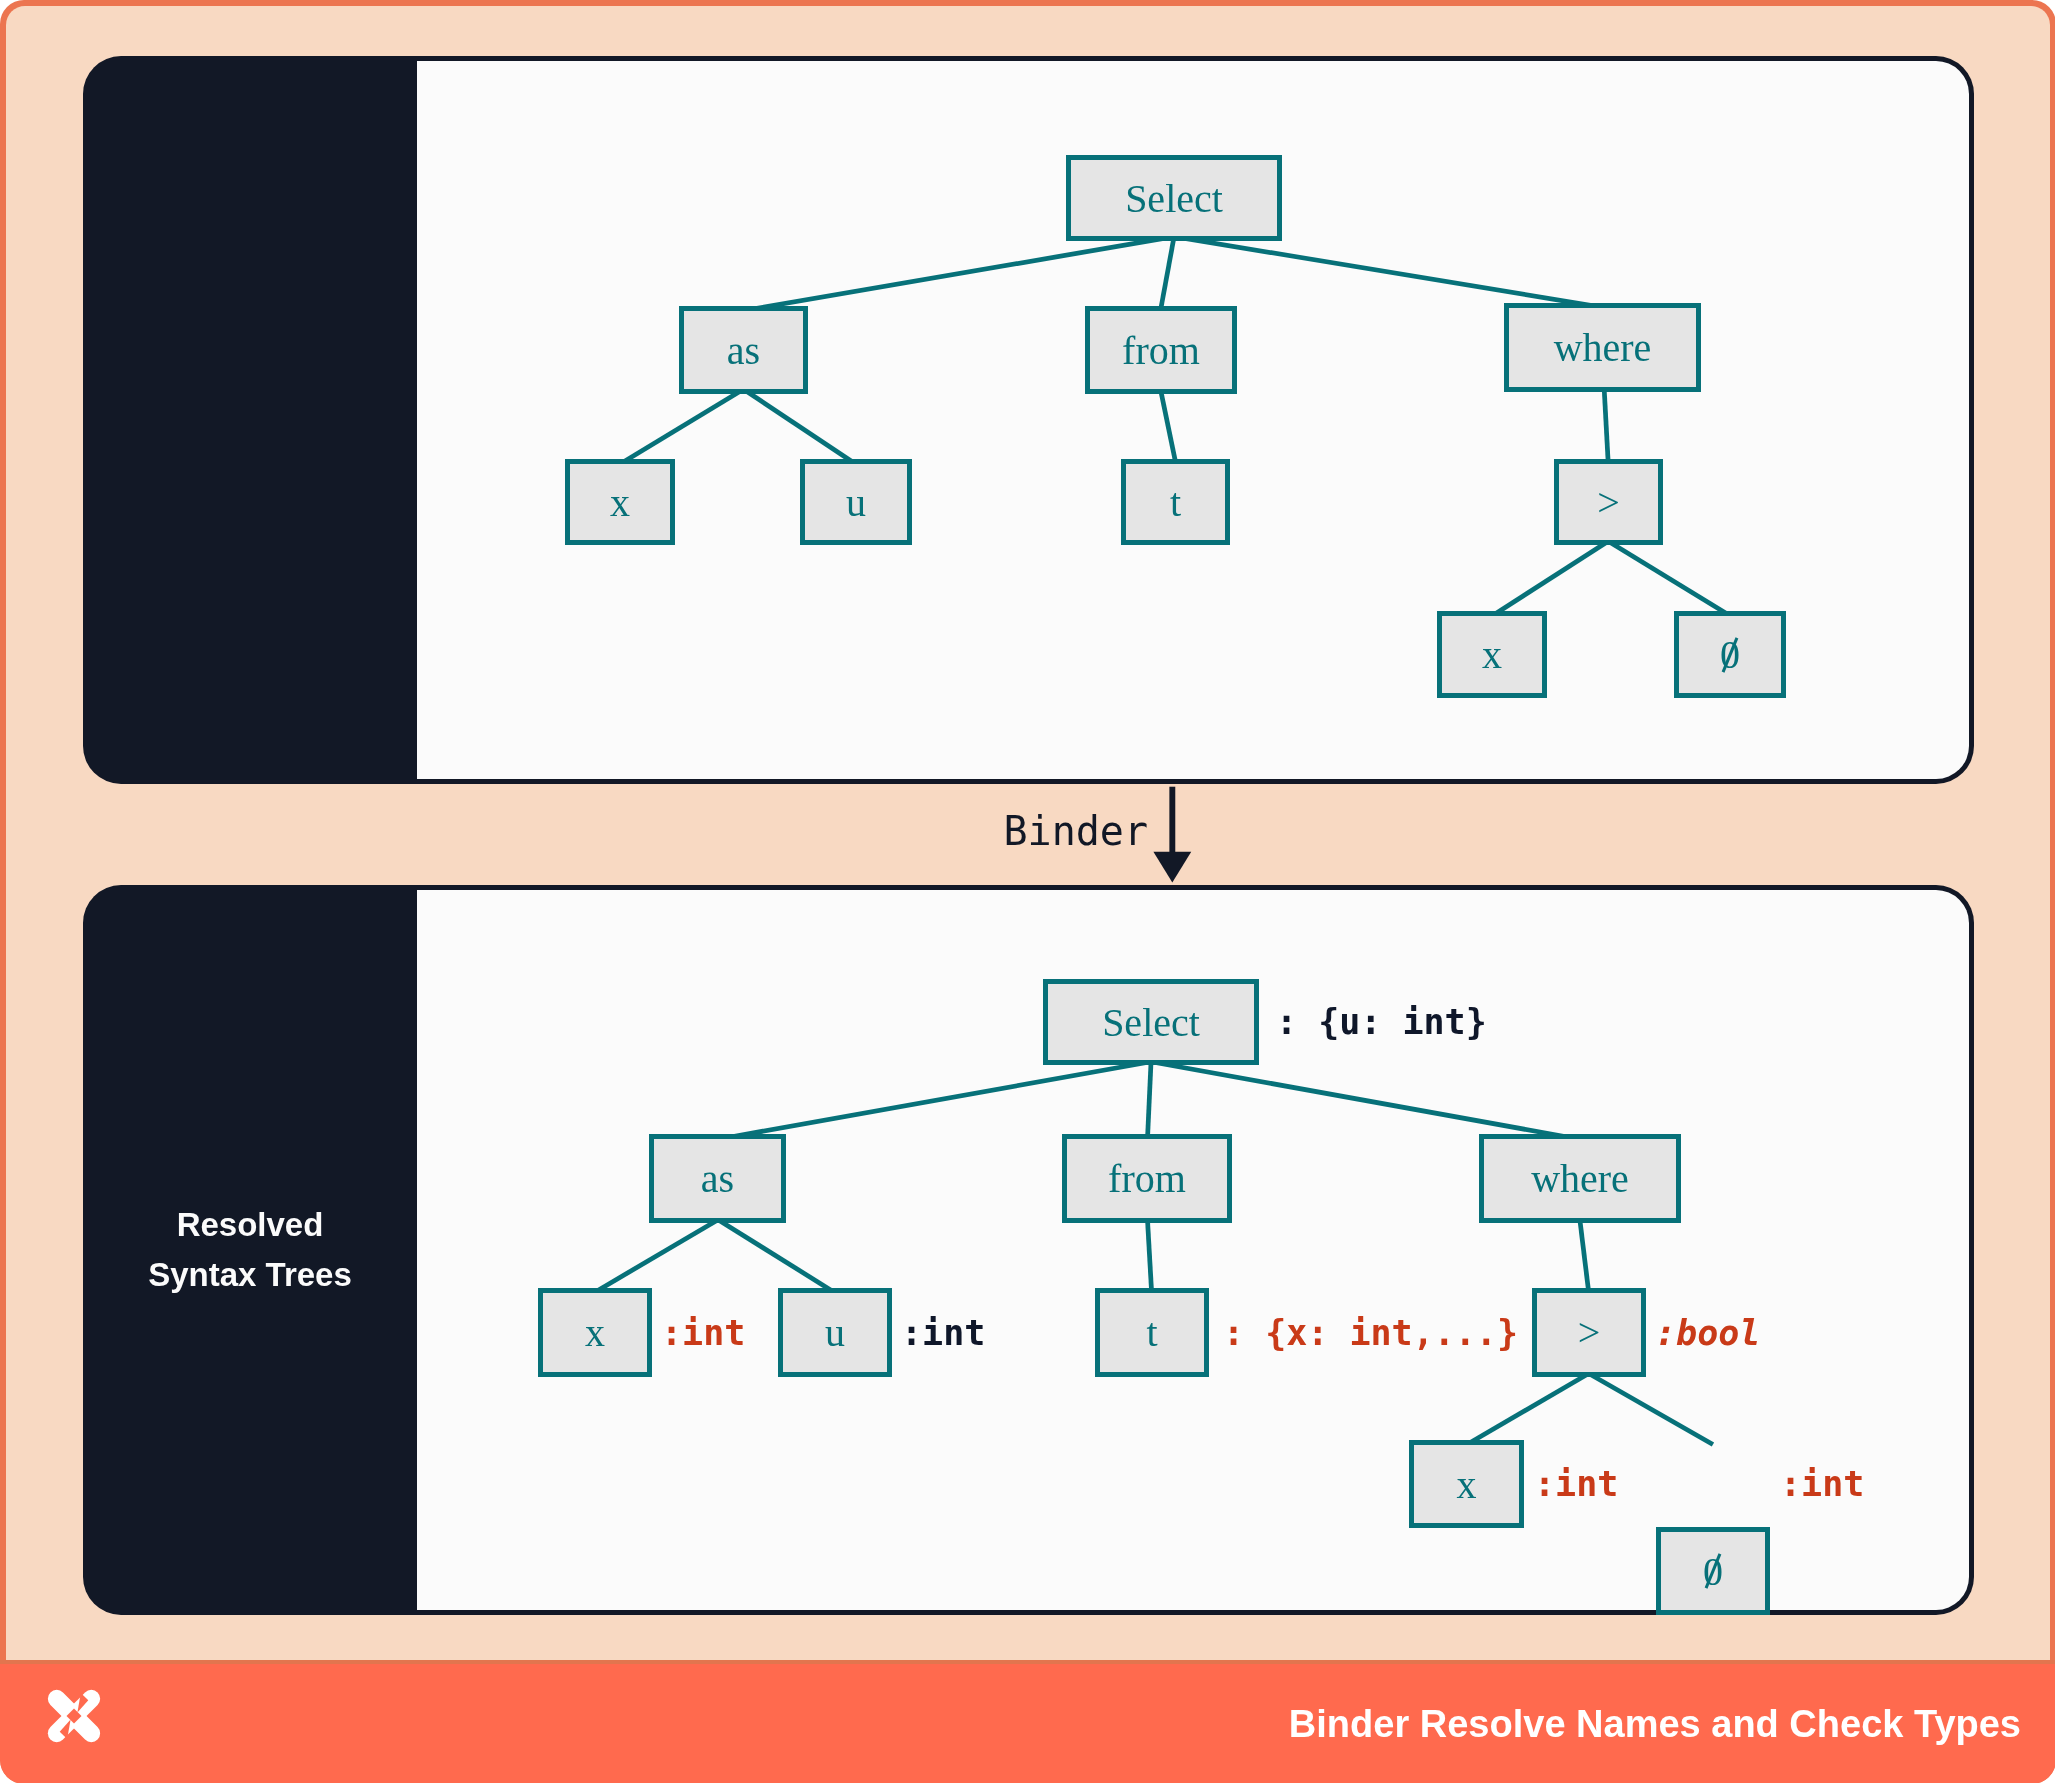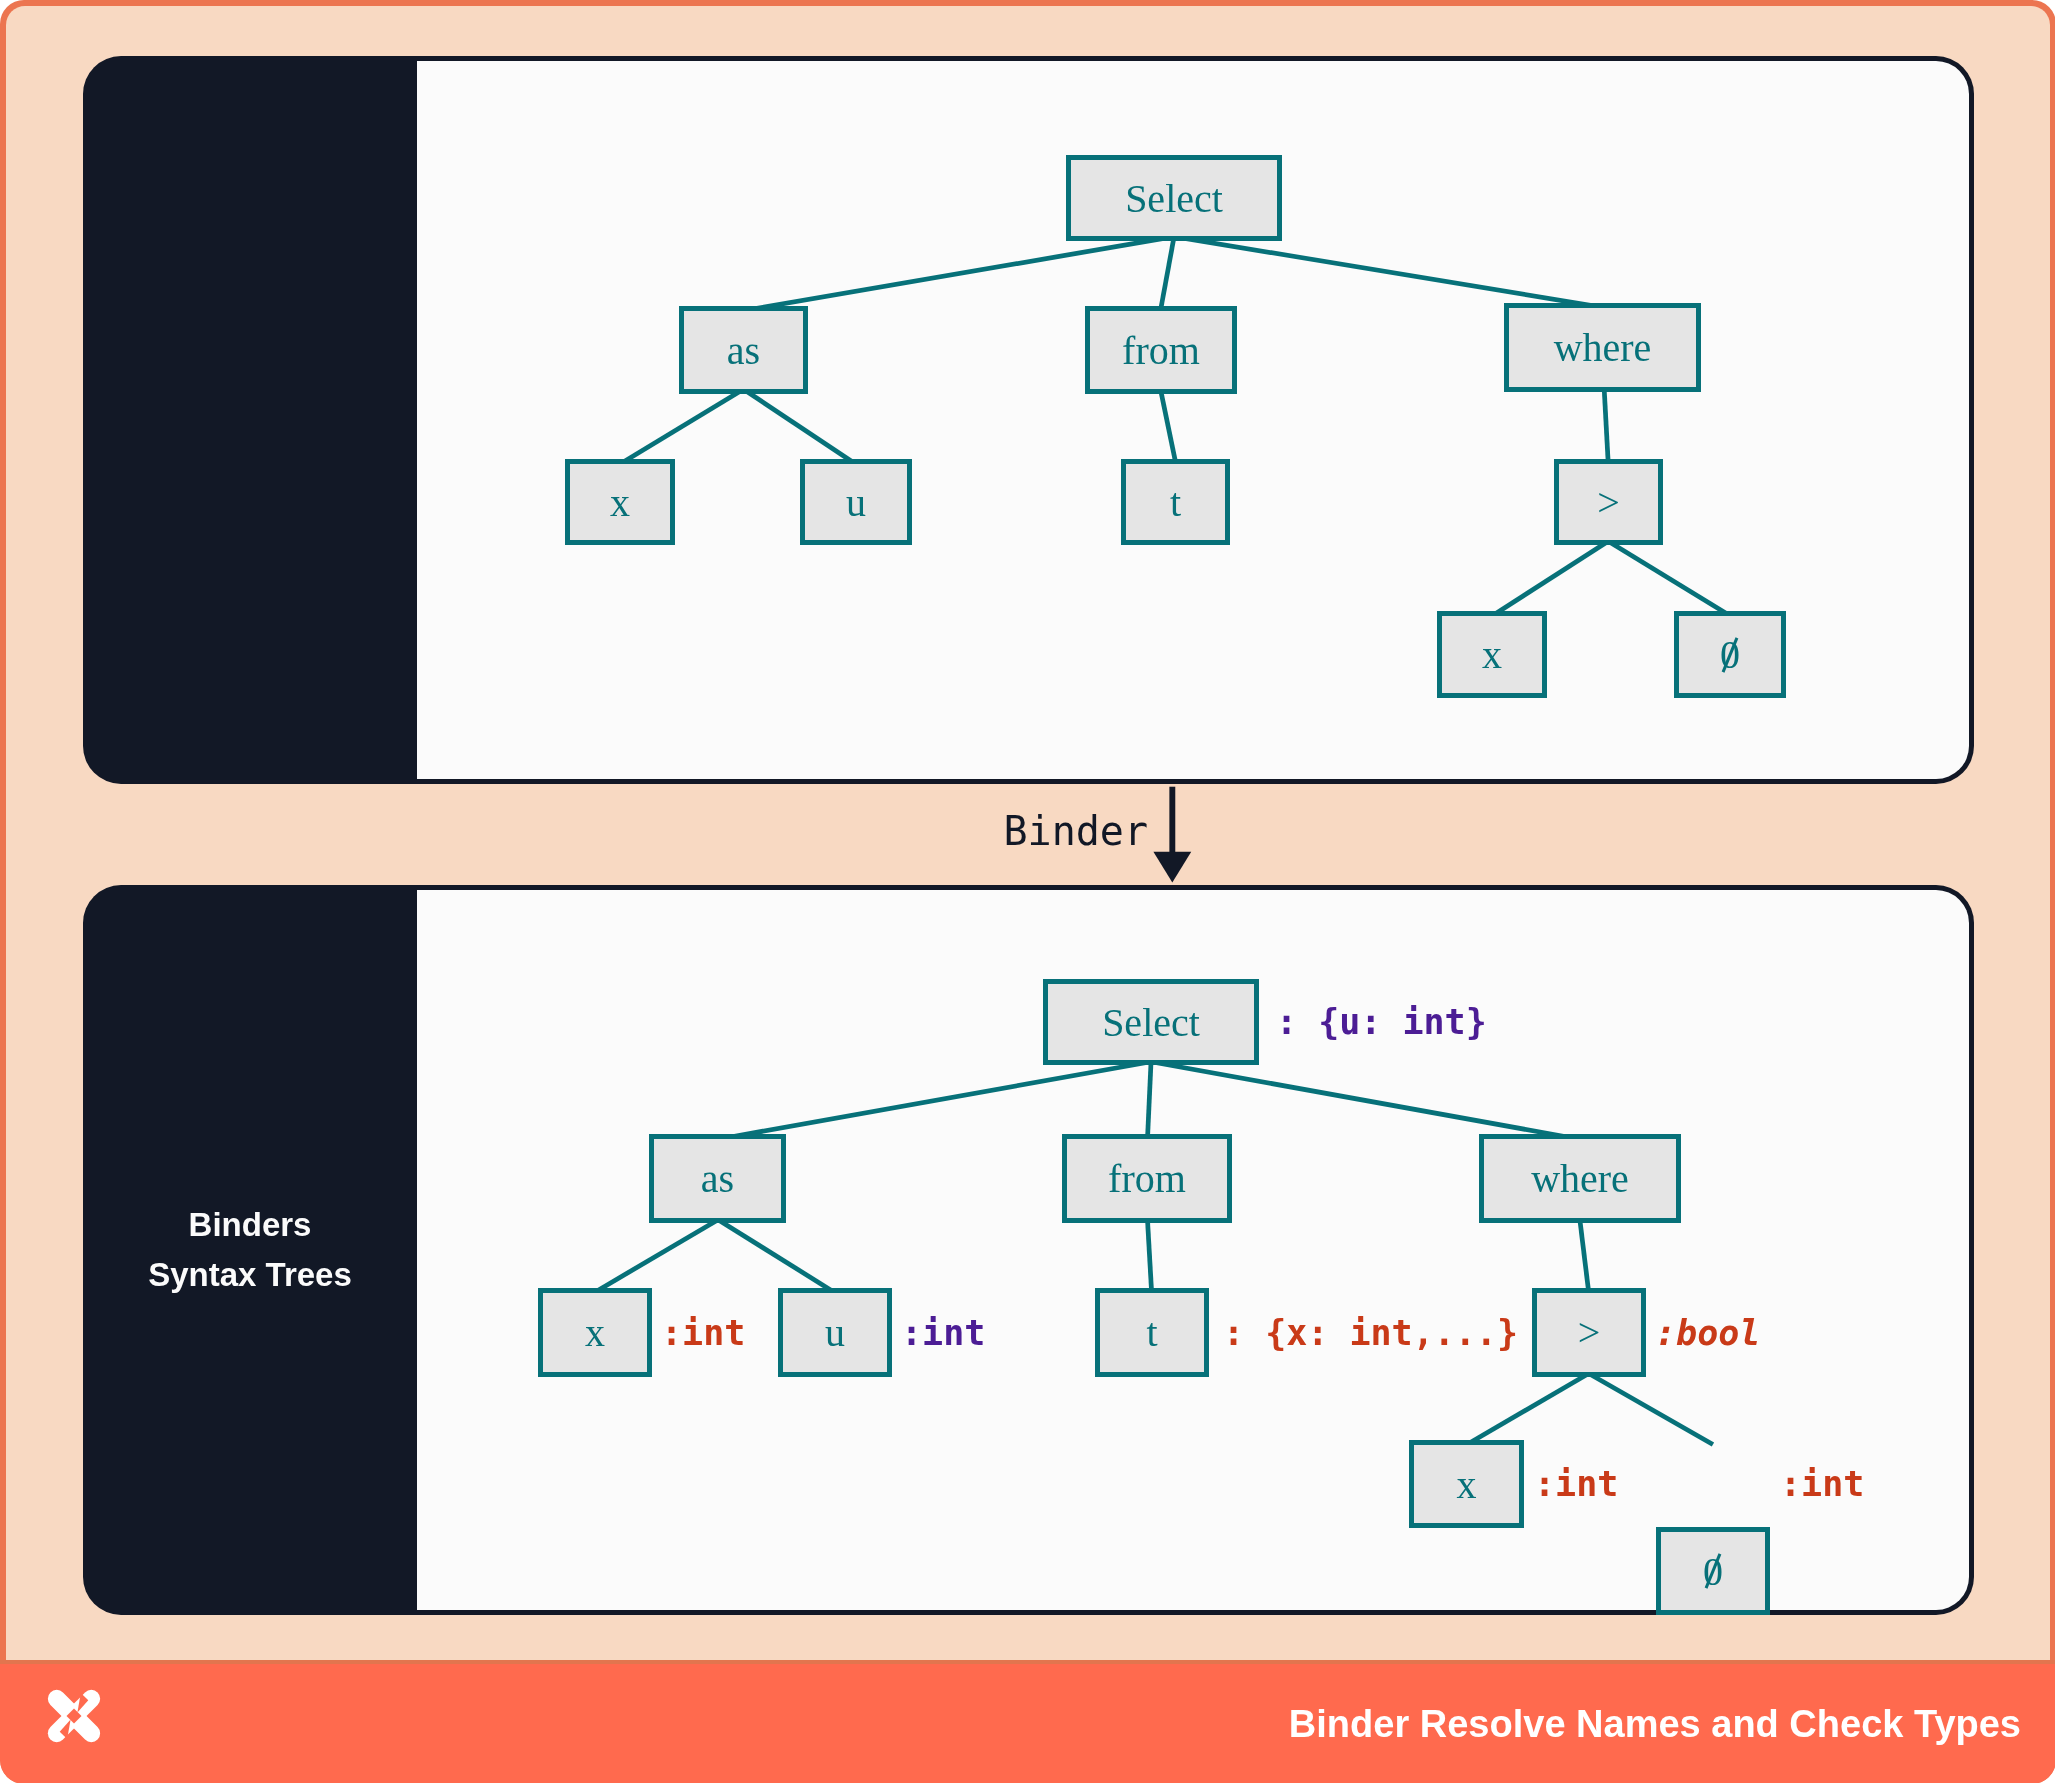--- a/index.html
+++ b/index.html
@@ -40,21 +40,21 @@
     content:""; position:absolute; left:50%; top:50%;
     width:3px; height:37px; background:#077179;
     transform:translate(-50%,-50%) rotate(22deg);
   }
   .annotation {
     position:absolute; display:flex; align-items:center;
     font-family:"DejaVu Sans Mono", monospace; font-weight:bold; font-size:35px;
     white-space:pre;
   }
   .ann-red  { color:#c93a18; }
-  .ann-navy { color:#4c1d95; }
+  .ann-navy { color:#0f172a; }
   .binder-label {
     position:absolute; left:923px; top:814px; width:225px; height:33px;
     display:flex; align-items:center; justify-content:flex-end;
     color:#121826; font-family:"DejaVu Sans Mono", monospace; font-size:40px; font-weight:500;
   }
   .footer-bar {
     position:absolute; left:0; right:0; bottom:0; height:120px;
     background:#ff6a4e; border-top:4.7px solid #e2754e;
     border-radius:0 0 24px 24px;
   }
@@ -71,21 +71,21 @@
 <div class="frame">
   <div class="inner"></div>
 
   <section class="panel panel-1">
     <div class="panel-content"></div>
   </section>
 
   <section class="panel panel-2">
     <div class="panel-content"></div>
     <div class="sidebar-label">
-      <span>Binders</span>
+      <span>Resolved</span>
       <span>Syntax Trees</span>
     </div>
   </section>
 
   <svg class="edges" viewBox="0 0 3476 3016" xmlns="http://www.w3.org/2000/svg">
     <g stroke="#077179" stroke-width="8">
       <line x1="1985" y1="400" x2="1257" y2="525"></line>
       <line x1="1985" y1="400" x2="1962" y2="525"></line>
       <line x1="1985" y1="400" x2="2712" y2="520"></line>
       <line x1="1257" y1="658" x2="1049" y2="784"></line>

